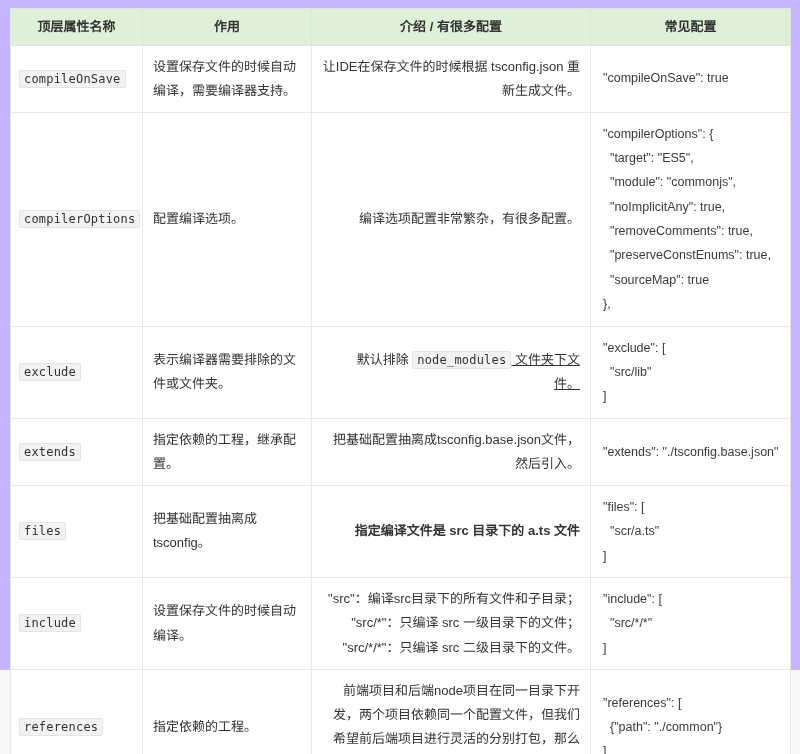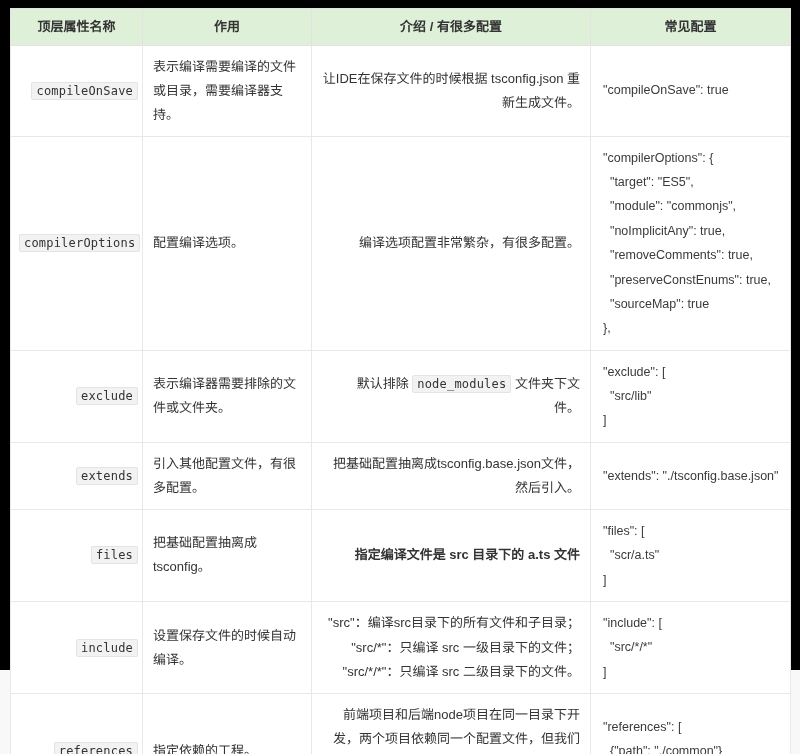--- a/index.html
+++ b/index.html
@@ -14,21 +14,21 @@
     font-family: "Liberation Sans", "DejaVu Sans", sans-serif;
     color: #333333;
     overflow: hidden;
   }
 
   .table-wrap {
     box-sizing: border-box;
     width: 800px;
     height: 670px;
     padding: 8px 10px 8px 10px;
-    background: #000000;
+    background: #c4b5fd;
   }
 
   table.cfg-table {
     border-collapse: collapse;
     width: 780px;
     table-layout: fixed;
     background: #ffffff;
     border: 1px solid #e2e2e2;
   }
 
@@ -51,21 +51,21 @@
   tbody td {
     border: 1px solid #e8e8e8;
     vertical-align: middle;
     font-size: 13px;
     line-height: 1.85;
     color: #333333;
     padding: 9px 10px;
   }
 
   td.col-name {
-    text-align: right;
+    text-align: left;
     padding-left: 8px;
     padding-right: 4px;
   }
   td.col-role { text-align: left; }
   td.col-desc { text-align: right; }
   td.col-config {
     text-align: left;
     vertical-align: middle;
     padding-left: 12px;
   }
@@ -106,21 +106,21 @@
       <tr>
         <th>顶层属性名称</th>
         <th>作用</th>
         <th>介绍 / 有很多配置</th>
         <th>常见配置</th>
       </tr>
     </thead>
     <tbody id="table-body">
         <tr>
           <td class="col-name"><code class="inline-code">compileOnSave</code></td>
-          <td class="col-role">表示编译需要编译的文件或目录，需要编译器支持。</td>
+          <td class="col-role">设置保存文件的时候自动编译，需要编译器支持。</td>
           <td class="col-desc"><span style="white-space: pre-wrap;">让IDE在保存文件的时候根据 tsconfig.json 重新生成文件。</span></td>
           <td class="col-config">
             <div class="cfg-block">"compileOnSave": true</div>
           </td>
         </tr>
         <tr>
           <td class="col-name"><code class="inline-code">compilerOptions</code></td>
           <td class="col-role">配置编译选项。</td>
           <td class="col-desc"><span style="white-space: pre-wrap;">编译选项配置非常繁杂，有很多配置。</span></td>
           <td class="col-config">
@@ -130,30 +130,30 @@
   "noImplicitAny": true,
   "removeComments": true,
   "preserveConstEnums": true,
   "sourceMap": true
 },</div>
           </td>
         </tr>
         <tr>
           <td class="col-name"><code class="inline-code">exclude</code></td>
           <td class="col-role">表示编译器需要排除的文件或文件夹。</td>
-          <td class="col-desc"><span style="white-space: pre-wrap; margin-left: 24px;">默认排除 </span><code class="inline-code">node_modules</code><span style="white-space: pre-wrap;"> 文件夹下文件。</span></td>
+          <td class="col-desc"><span style="white-space: pre-wrap; margin-left: 24px;">默认排除 </span><code class="inline-code">node_modules</code><span style="white-space: pre-wrap; text-decoration: underline;"> 文件夹下文件。</span></td>
           <td class="col-config">
             <div class="cfg-block">"exclude": [
   "src/lib"
 ]</div>
           </td>
         </tr>
         <tr>
           <td class="col-name"><code class="inline-code">extends</code></td>
-          <td class="col-role">引入其他配置文件，有很多配置。</td>
+          <td class="col-role">指定依赖的工程，继承配置。</td>
           <td class="col-desc"><span style="white-space: pre-wrap;">把基础配置抽离成tsconfig.base.json文件，然后引入。</span></td>
           <td class="col-config">
             <div class="cfg-block">"extends": "./tsconfig.base.json"</div>
           </td>
         </tr>
         <tr>
           <td class="col-name"><code class="inline-code">files</code></td>
           <td class="col-role">把基础配置抽离成tsconfig。</td>
           <td class="col-desc"><span style="white-space: pre-wrap; font-weight: bold;">指定编译文件是 src 目录下的 a.ts 文件</span></td>
           <td class="col-config">

